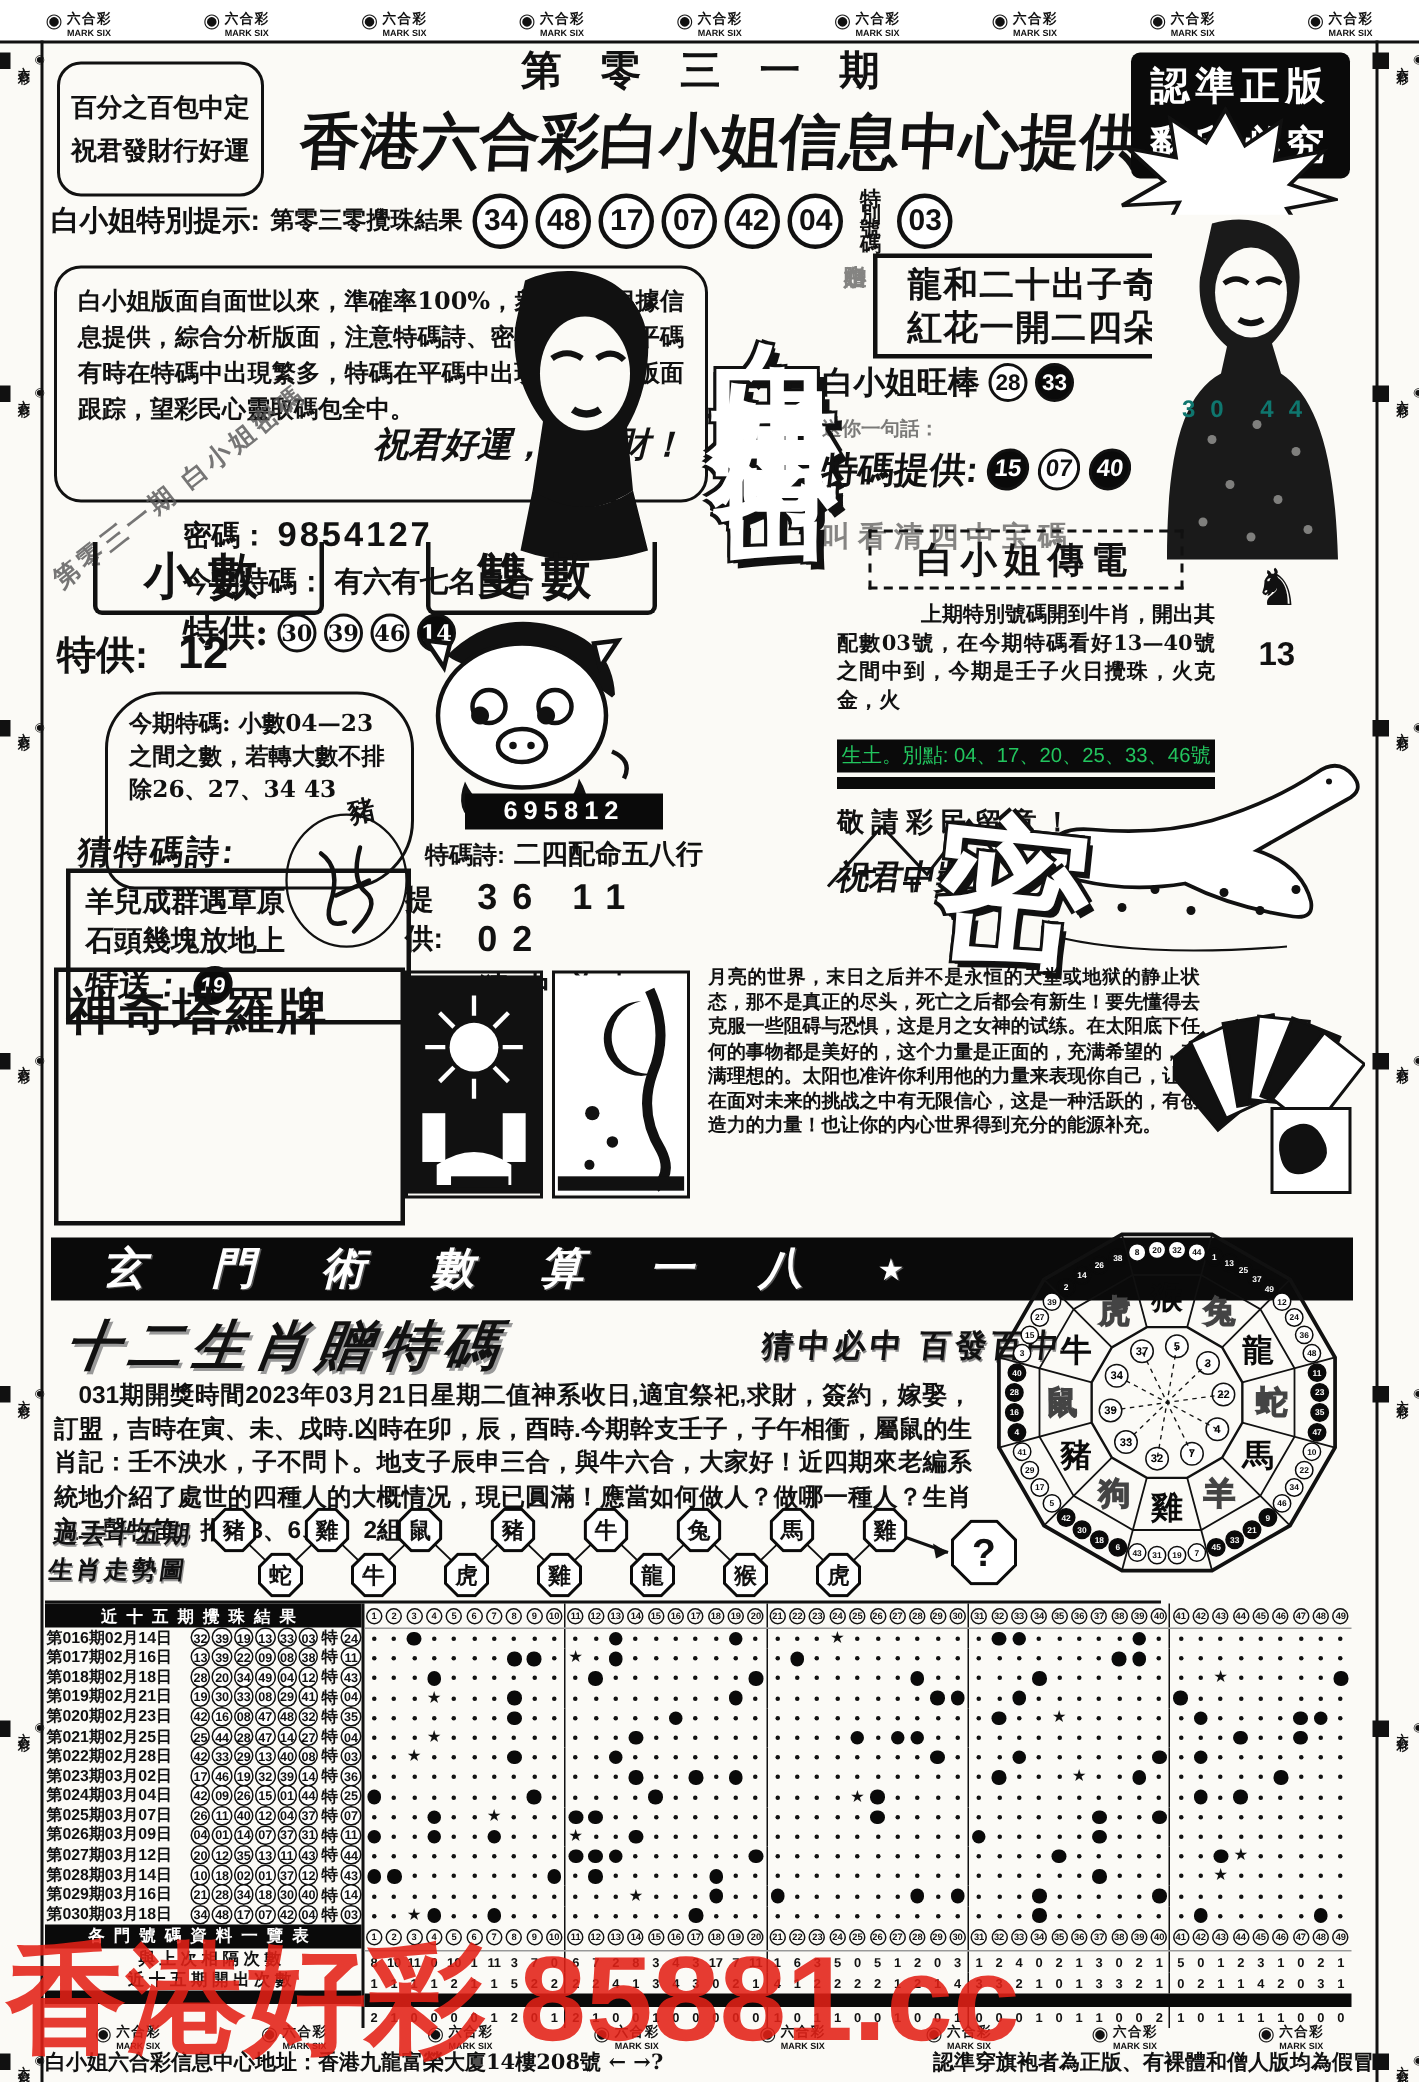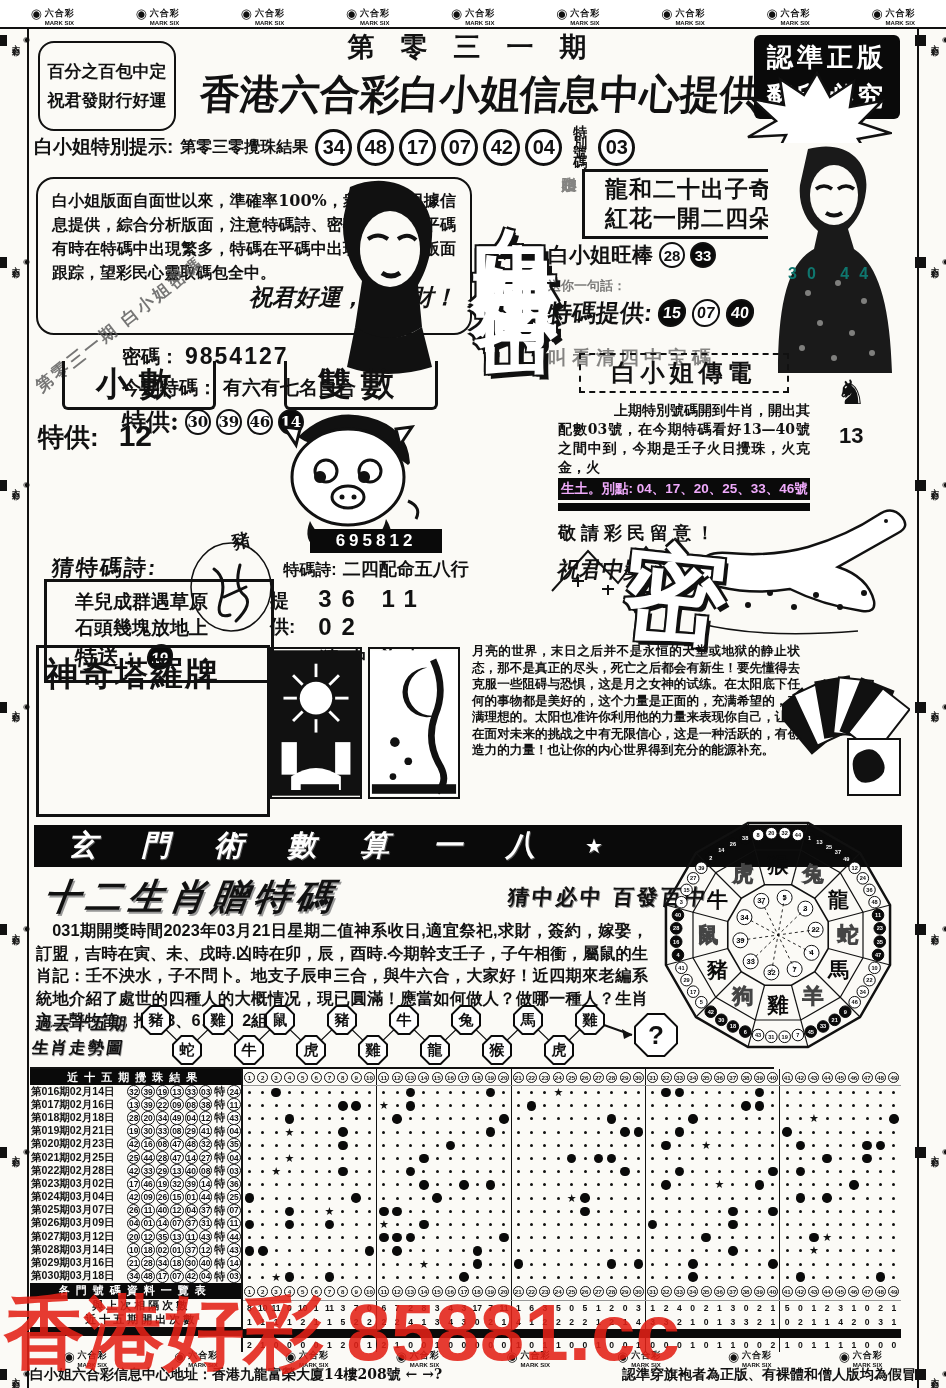--- a/index.html
+++ b/index.html
@@ -74,21 +74,21 @@
   .gt{top:132px;font-size:24px;transform:skewX(-6deg);}
   .gb{top:180px;font-size:19px;opacity:.5;letter-spacing:5px;font-weight:bold;filter:blur(.3px);}
   .photo{left:738px;top:116px;}
   .pnums{position:absolute;left:758px;top:238px;color:#0f766e;font-size:16px;font-weight:bold;letter-spacing:10px;}
   
   .cd{left:528px;top:326px;width:252px;}
   .cdtitle{width:206px;height:36px;margin:0 auto;border:2px dashed #111;display:flex;align-items:center;
            justify-content:center;font-size:24px;font-weight:900;letter-spacing:5px;}
   .cdpara{margin-top:8px;font-size:14px;font-weight:bold;line-height:19px;text-align:justify;text-indent:4em;
           font-family:"DejaVu Serif","Liberation Serif",serif;}
-  .cdhl{margin-top:1px;background:#0a0a0a;color:#f0abfc;font-size:13.5px;font-weight:bold;padding:2px 3px;white-space:nowrap;}
+  .cdhl{margin-top:16px;background:#0a0a0a;color:#22c55e;font-size:13.5px;font-weight:normal;padding:2px 3px;white-space:nowrap;}
   .cdbar{margin-top:3px;height:8px;background:#0a0a0a;width:100%;}
   .cdnote{margin-top:10px;font-size:18px;font-weight:bold;letter-spacing:5px;
           font-family:"DejaVu Serif","Liberation Serif",serif;}
   .cdwish{margin-top:10px;font-size:22px;font-weight:bold;transform:skewX(-10deg);
           font-family:"DejaVu Serif","Liberation Serif",serif;}
   .horseblk{left:806px;top:348px;text-align:center;}
   .horseblk .hg{font-size:34px;line-height:34px;}
   .horseblk .hn{font-size:22px;font-weight:bold;margin-top:14px;}
   .dino{left:518px;top:468px;}
   
@@ -99,21 +99,21 @@
   .sbtg{position:absolute;left:2px;top:62px;display:flex;align-items:baseline;gap:20px;}
   .sbtg .l{font-size:26px;font-weight:900;}
   .sbtg .v{font-size:30px;font-weight:bold;}
   .bubble{position:absolute;left:34px;top:104px;width:206px;height:132px;border:2px solid #111;
           border-radius:38px 38px 46px 20px;padding:8px 14px;box-sizing:border-box;
           font-size:15.5px;font-weight:bold;line-height:22px;font-family:"DejaVu Serif","Liberation Serif",serif;}
   .pigchar{position:absolute;left:196px;top:172px;font-size:18px;font-weight:bold;transform:rotate(-12deg);}
   .pig{position:absolute;left:222px;top:44px;}
   .sbpt{position:absolute;left:16px;top:196px;font-size:22px;font-weight:900;letter-spacing:2px;transform:skewX(-6deg);}
   .sbpoem{position:absolute;left:8px;top:222px;width:230px;height:104px;border:3px solid #111;
-          padding:6px 28px;box-sizing:border-box;}
+          padding:6px 10px;box-sizing:border-box;}
   .sbpoem .pl{font-size:19px;font-weight:bold;line-height:26px;font-family:"DejaVu Serif","Liberation Serif",serif;}
   .sbsend{display:flex;align-items:center;gap:6px;font-size:22px;font-weight:900;margin-top:2px;transform:skewX(-6deg);}
   
   .secret{left:240px;top:502px;width:212px;height:128px;}
   .scode{width:132px;margin:0 auto;background:#0a0a0a;color:#fff;text-align:center;font-size:17px;
          font-weight:bold;letter-spacing:4px;padding:2px 0;}
   .srow{display:flex;align-items:baseline;gap:6px;margin-top:4px;justify-content:center;font-weight:900;}
   .srow .sl{font-size:16px;}
   .srow .sv{font-size:18px;font-family:"DejaVu Serif","Liberation Serif",serif;text-align:right;}
   .srow .sn{font-size:24px;letter-spacing:10px;}
@@ -445,20 +445,21 @@
 
     <div class="abs sb">
       <div class="sbtabs">
         <div class="sbtab">小數</div>
         <div class="sbtab">雙數</div>
       </div>
       <div class="sbtg">
         <span class="l">特供:</span>
         <span class="v">12</span>
       </div>
+      <div class="bubble">今期特碼: 小數04—23之間之數，若轉大數不排除26、27、34 43</div>
       <div class="pigchar">豬</div>
       <svg class="pig" width="180" height="150" viewBox="0 0 180 150">
         <path d="M40,36 Q70,6 110,16 Q150,26 152,62 L150,64 Q120,40 86,44 Q56,48 40,36Z" fill="#111"></path>
         <ellipse cx="90" cy="76" rx="56" ry="48" fill="#fff" stroke="#111" stroke-width="3"></ellipse>
         <path d="M38,44 l-12,-18 16,2 Z M142,44 l12,-18 -16,2 Z" fill="#fff" stroke="#111" stroke-width="3"></path>
         <circle cx="68" cy="70" r="11" fill="#fff" stroke="#111" stroke-width="3"></circle>
         <circle cx="112" cy="70" r="11" fill="#fff" stroke="#111" stroke-width="3"></circle>
         <path d="M62,70 a6,6 0 1,0 .1,0 M106,70 a6,6 0 1,0 .1,0" fill="#111"></path>
         <ellipse cx="90" cy="96" rx="16" ry="11" fill="#fff" stroke="#111" stroke-width="3"></ellipse>
         <circle cx="84" cy="96" r="2.5" fill="#111"></circle>

